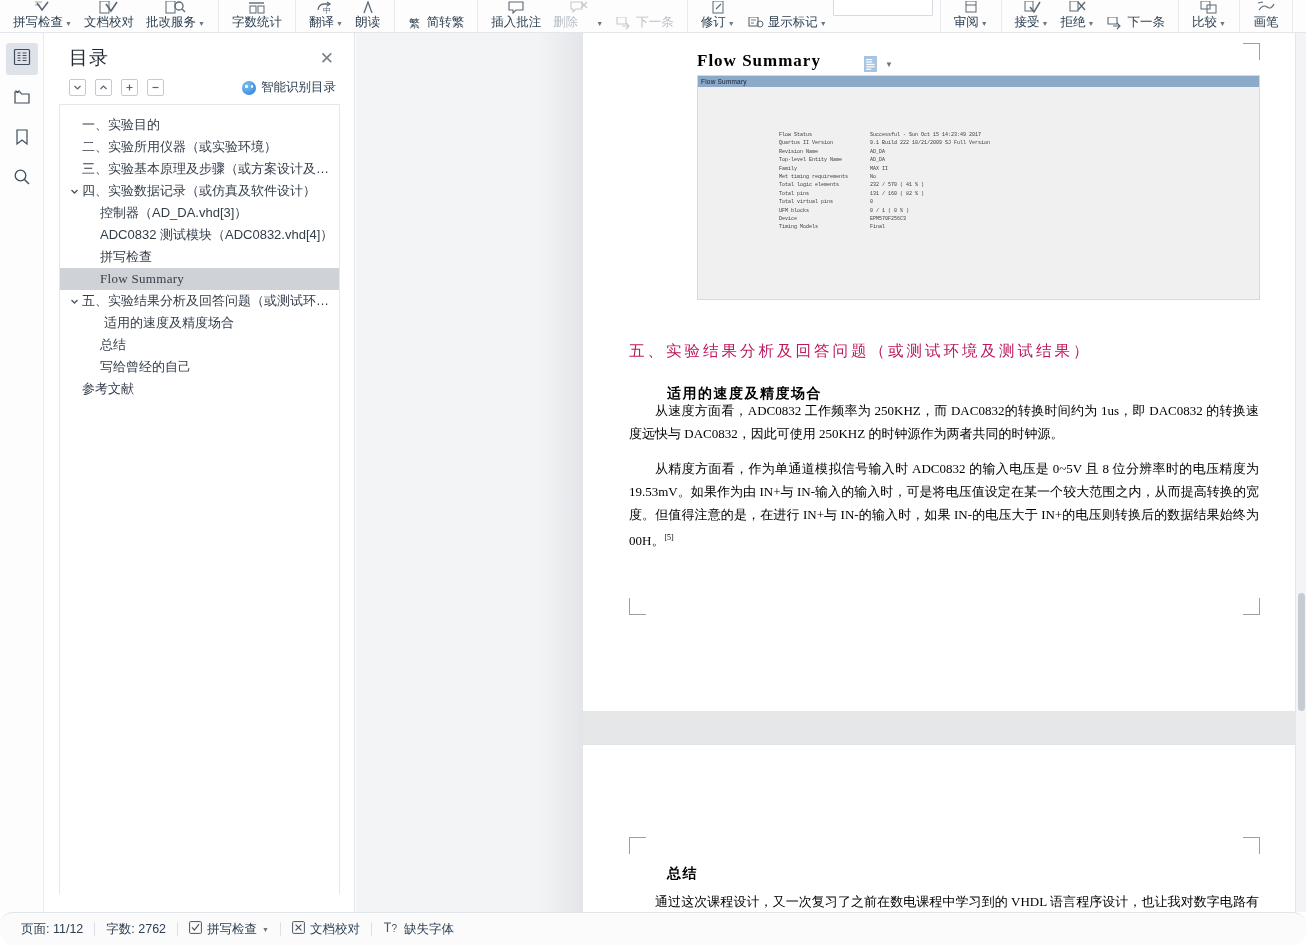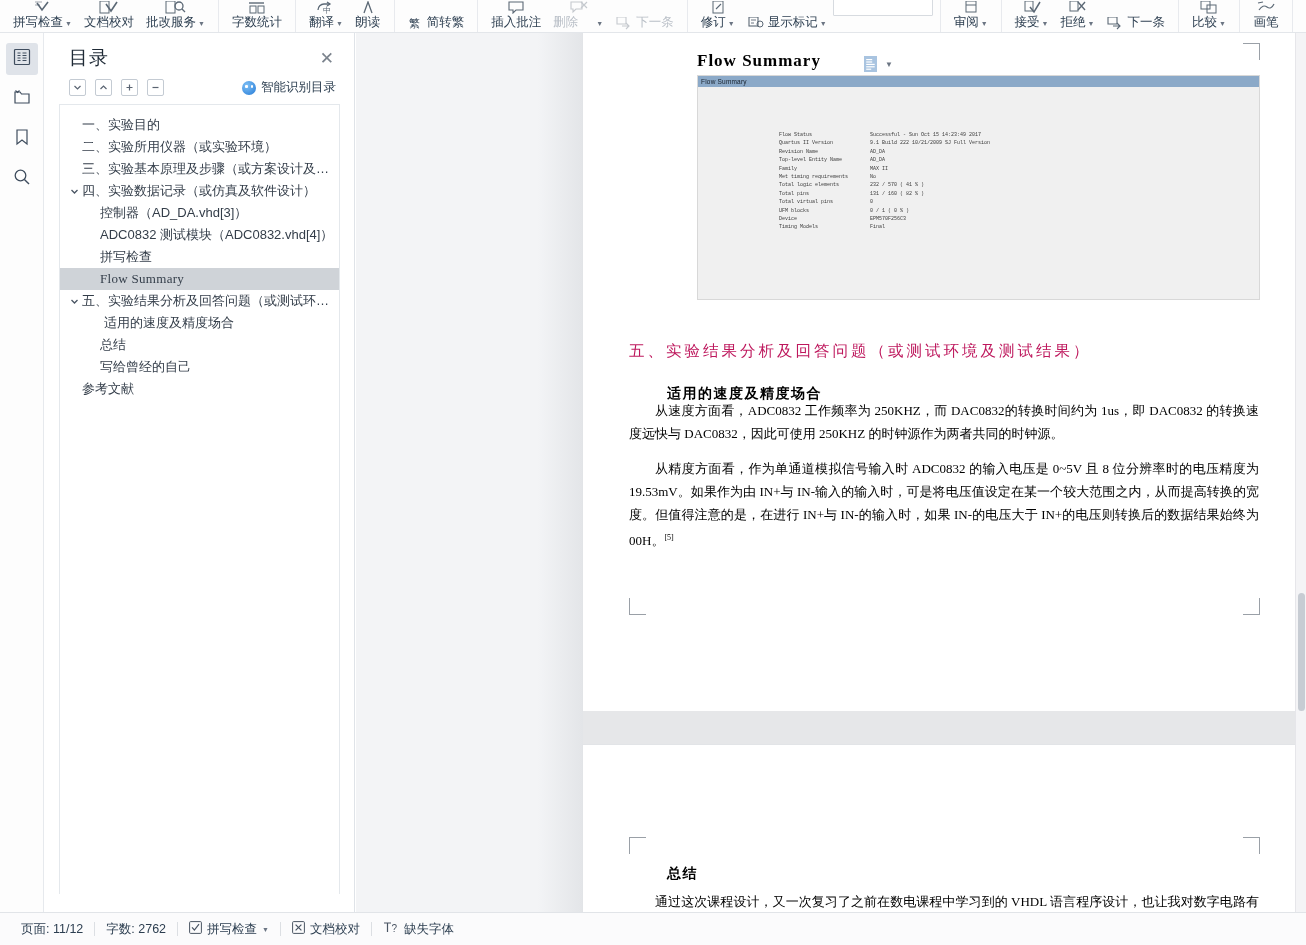--- a/index.html
+++ b/index.html
@@ -205,21 +205,21 @@
   .vthumb {
     position: absolute; left: 2px; top: 560px; width: 7px; height: 118px;
     background: #c7ccd3; border-radius: 4px;
   }
 
   
   .status {
     position: absolute; left: 0; bottom: 0; width: 1306px; height: 33px;
     background: #fbfbfc; border-top: 1px solid #e1e4e8;
     display: flex; align-items: center; padding-left: 10px; gap: 0;
-    font-size: 12.5px; color: #2c3e50;
+    font-size: 12.5px; color: #2c3e50; border-radius: 13px;
   }
   .st-item {
     display: flex; align-items: center; gap: 5px; padding: 0 11px; cursor: default;
     height: 22px;
   }
   .st-sep { width: 1px; height: 14px; background: #dcdfe3; }
 
   .watermark {
     position: absolute; right: 14px; bottom: 16px;
     font-size: 16px; color: #c8ccd2; letter-spacing: .6px;

